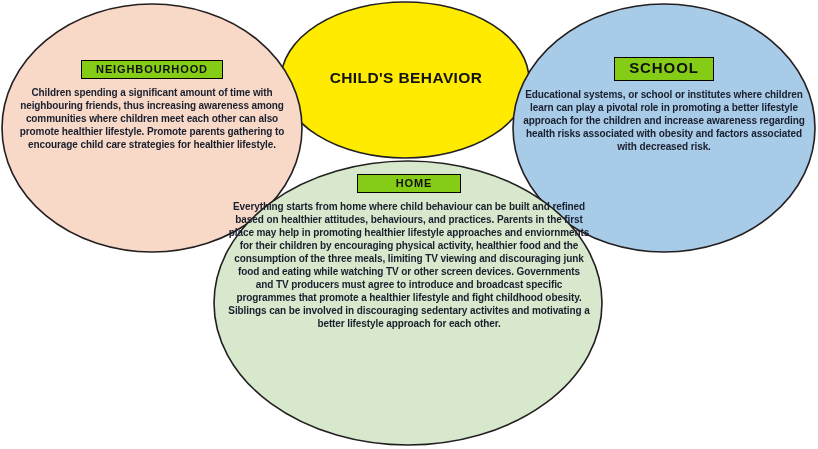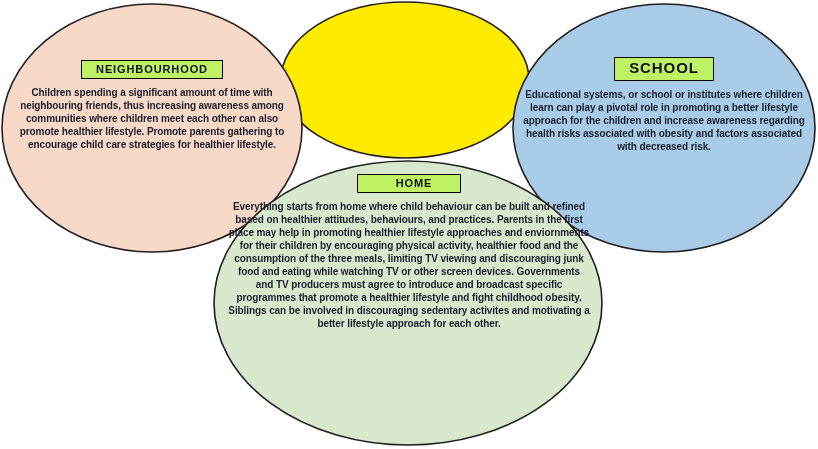--- a/index.html
+++ b/index.html
@@ -29,21 +29,21 @@
   .node-text {
     position: absolute;
     text-align: center;
     color: #1a1f2e;
     line-height: 1.30;
     letter-spacing: -0.1px;
     -webkit-font-smoothing: antialiased;
   }
   .badge {
     display: inline-block;
-    background: #bef264;
+    background: #84cc16;
     border: 1.5px solid #000000;
     color: #111111;
     font-weight: bold;
     letter-spacing: 0.9px;
     padding: 2px 14px 3px 14px;
     line-height: 1.1;
     white-space: nowrap;
   }
   .badge-wrap {
     text-align: center;
@@ -106,20 +106,21 @@
     <ellipse cx="408" cy="303" rx="194" ry="142" fill="#d8e8cd" stroke="#231f20" stroke-width="1.6"></ellipse>
   </svg>
 
   <div class="node-text" id="neighbourhood-text">
     <div class="badge-wrap">
       <span class="badge">NEIGHBOURHOOD</span>
     </div>
     <div class="body-text">Children spending a significant amount of time with neighbouring friends, thus increasing awareness among communities where children meet each other can also promote healthier lifestyle. Promote parents gathering to encourage child care strategies for healthier lifestyle.</div>
   </div>
 
+  <div class="node-text" id="center-title">CHILD'S BEHAVIOR</div>
 
   <div class="node-text" id="school-text">
     <div class="badge-wrap">
       <span class="badge">SCHOOL</span>
     </div>
     <div class="body-text">Educational systems, or school or institutes where children learn can play a pivotal role in promoting a better lifestyle approach for the children and increase awareness regarding health risks associated with obesity and factors associated with decreased risk.</div>
   </div>
 
   <div class="node-text" id="home-text">
     <div class="badge-wrap">

